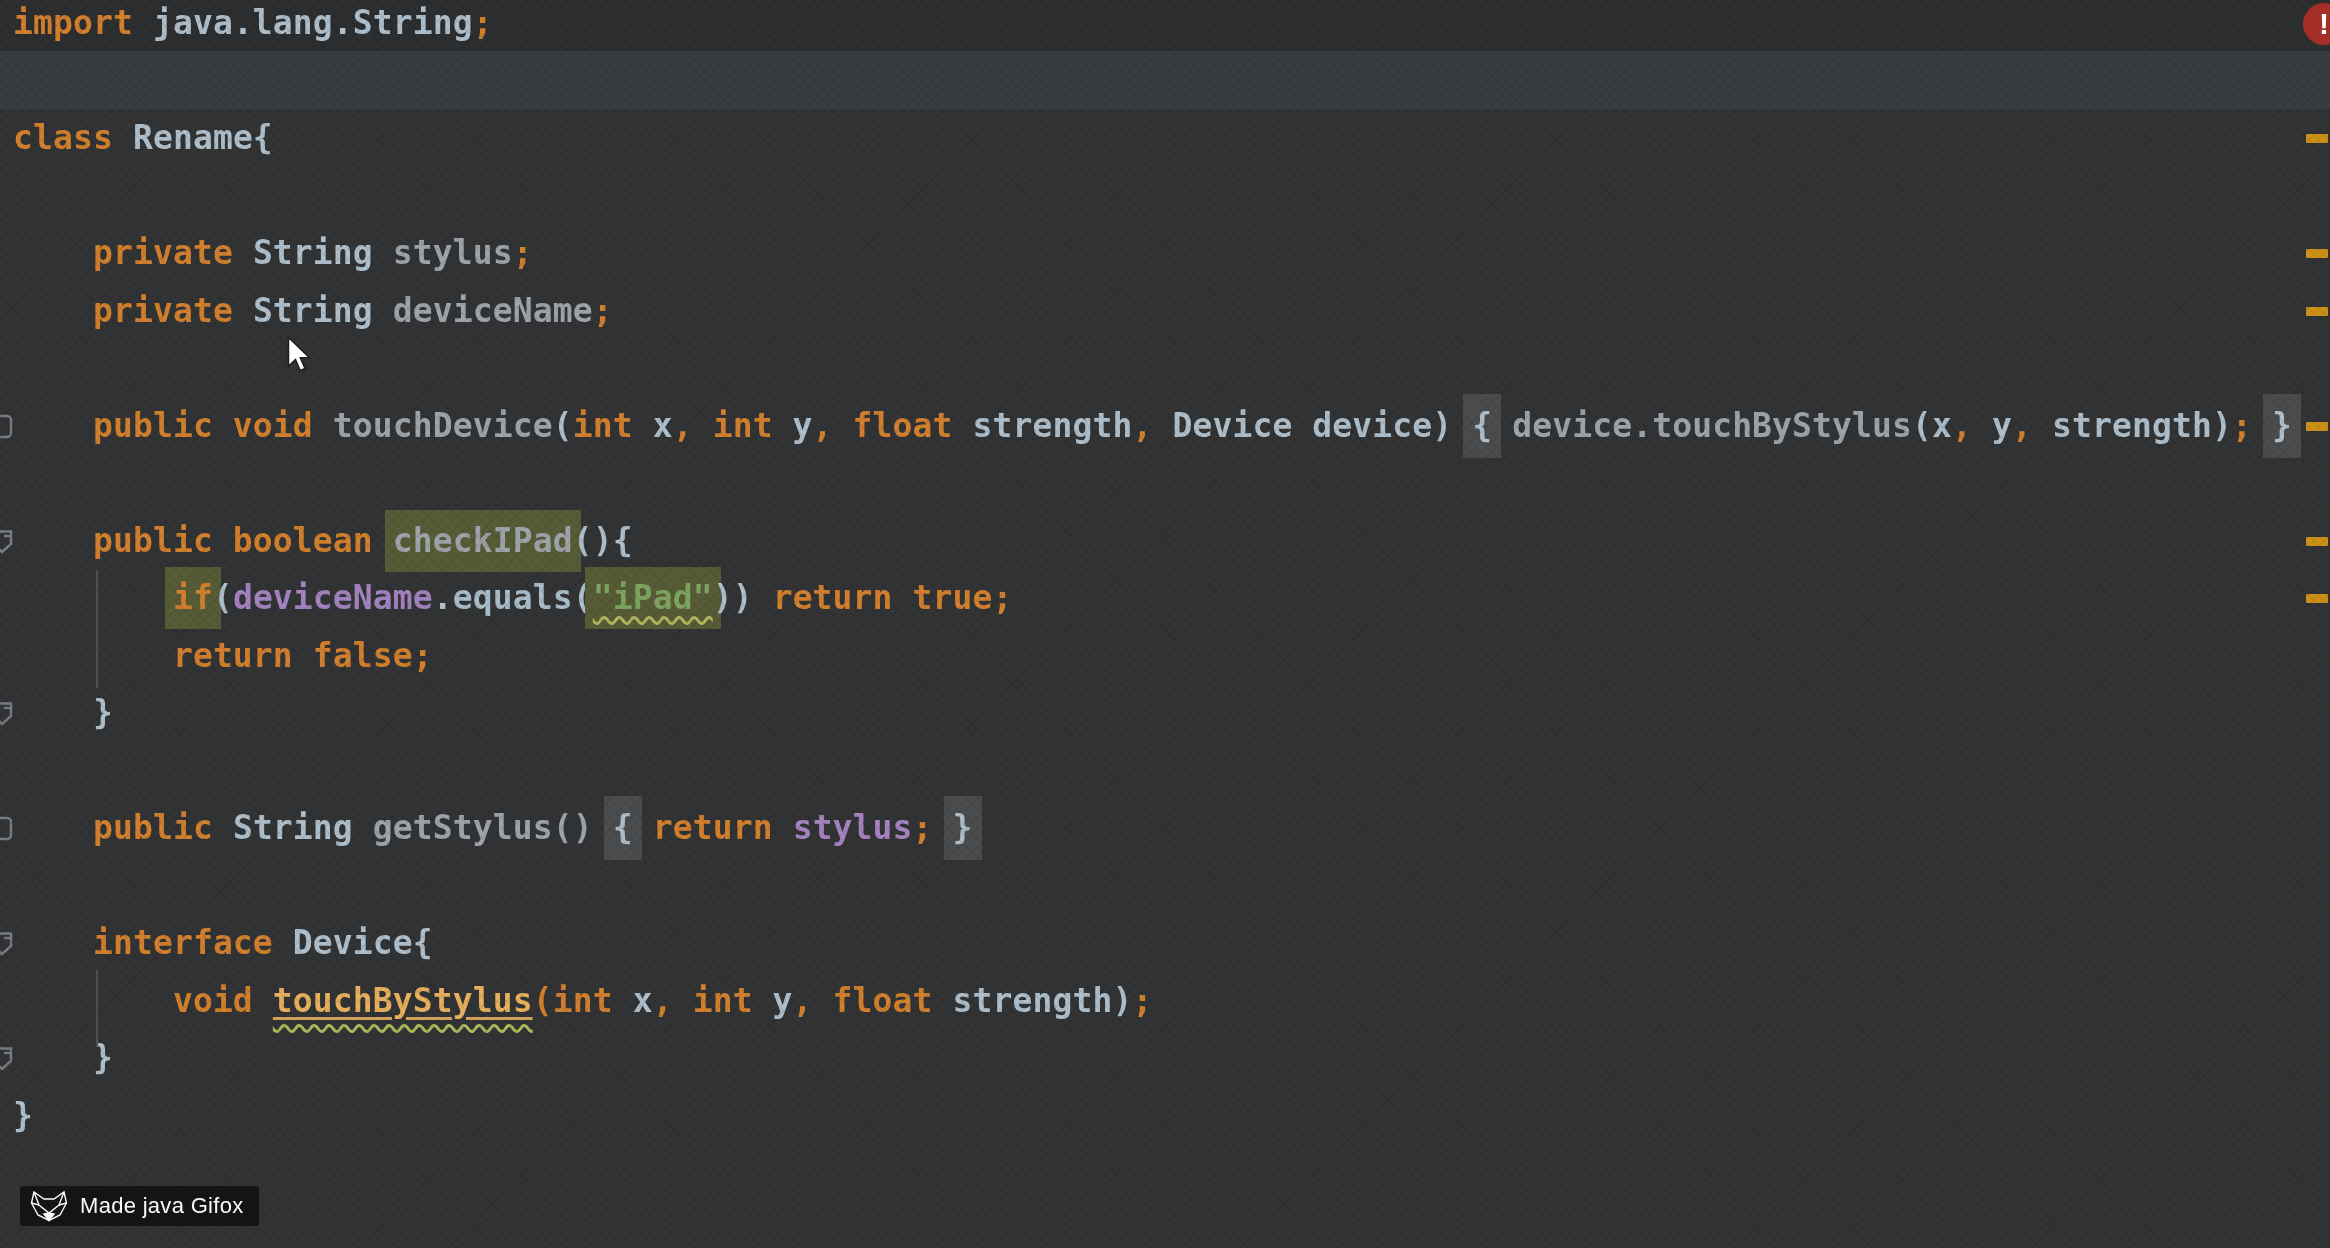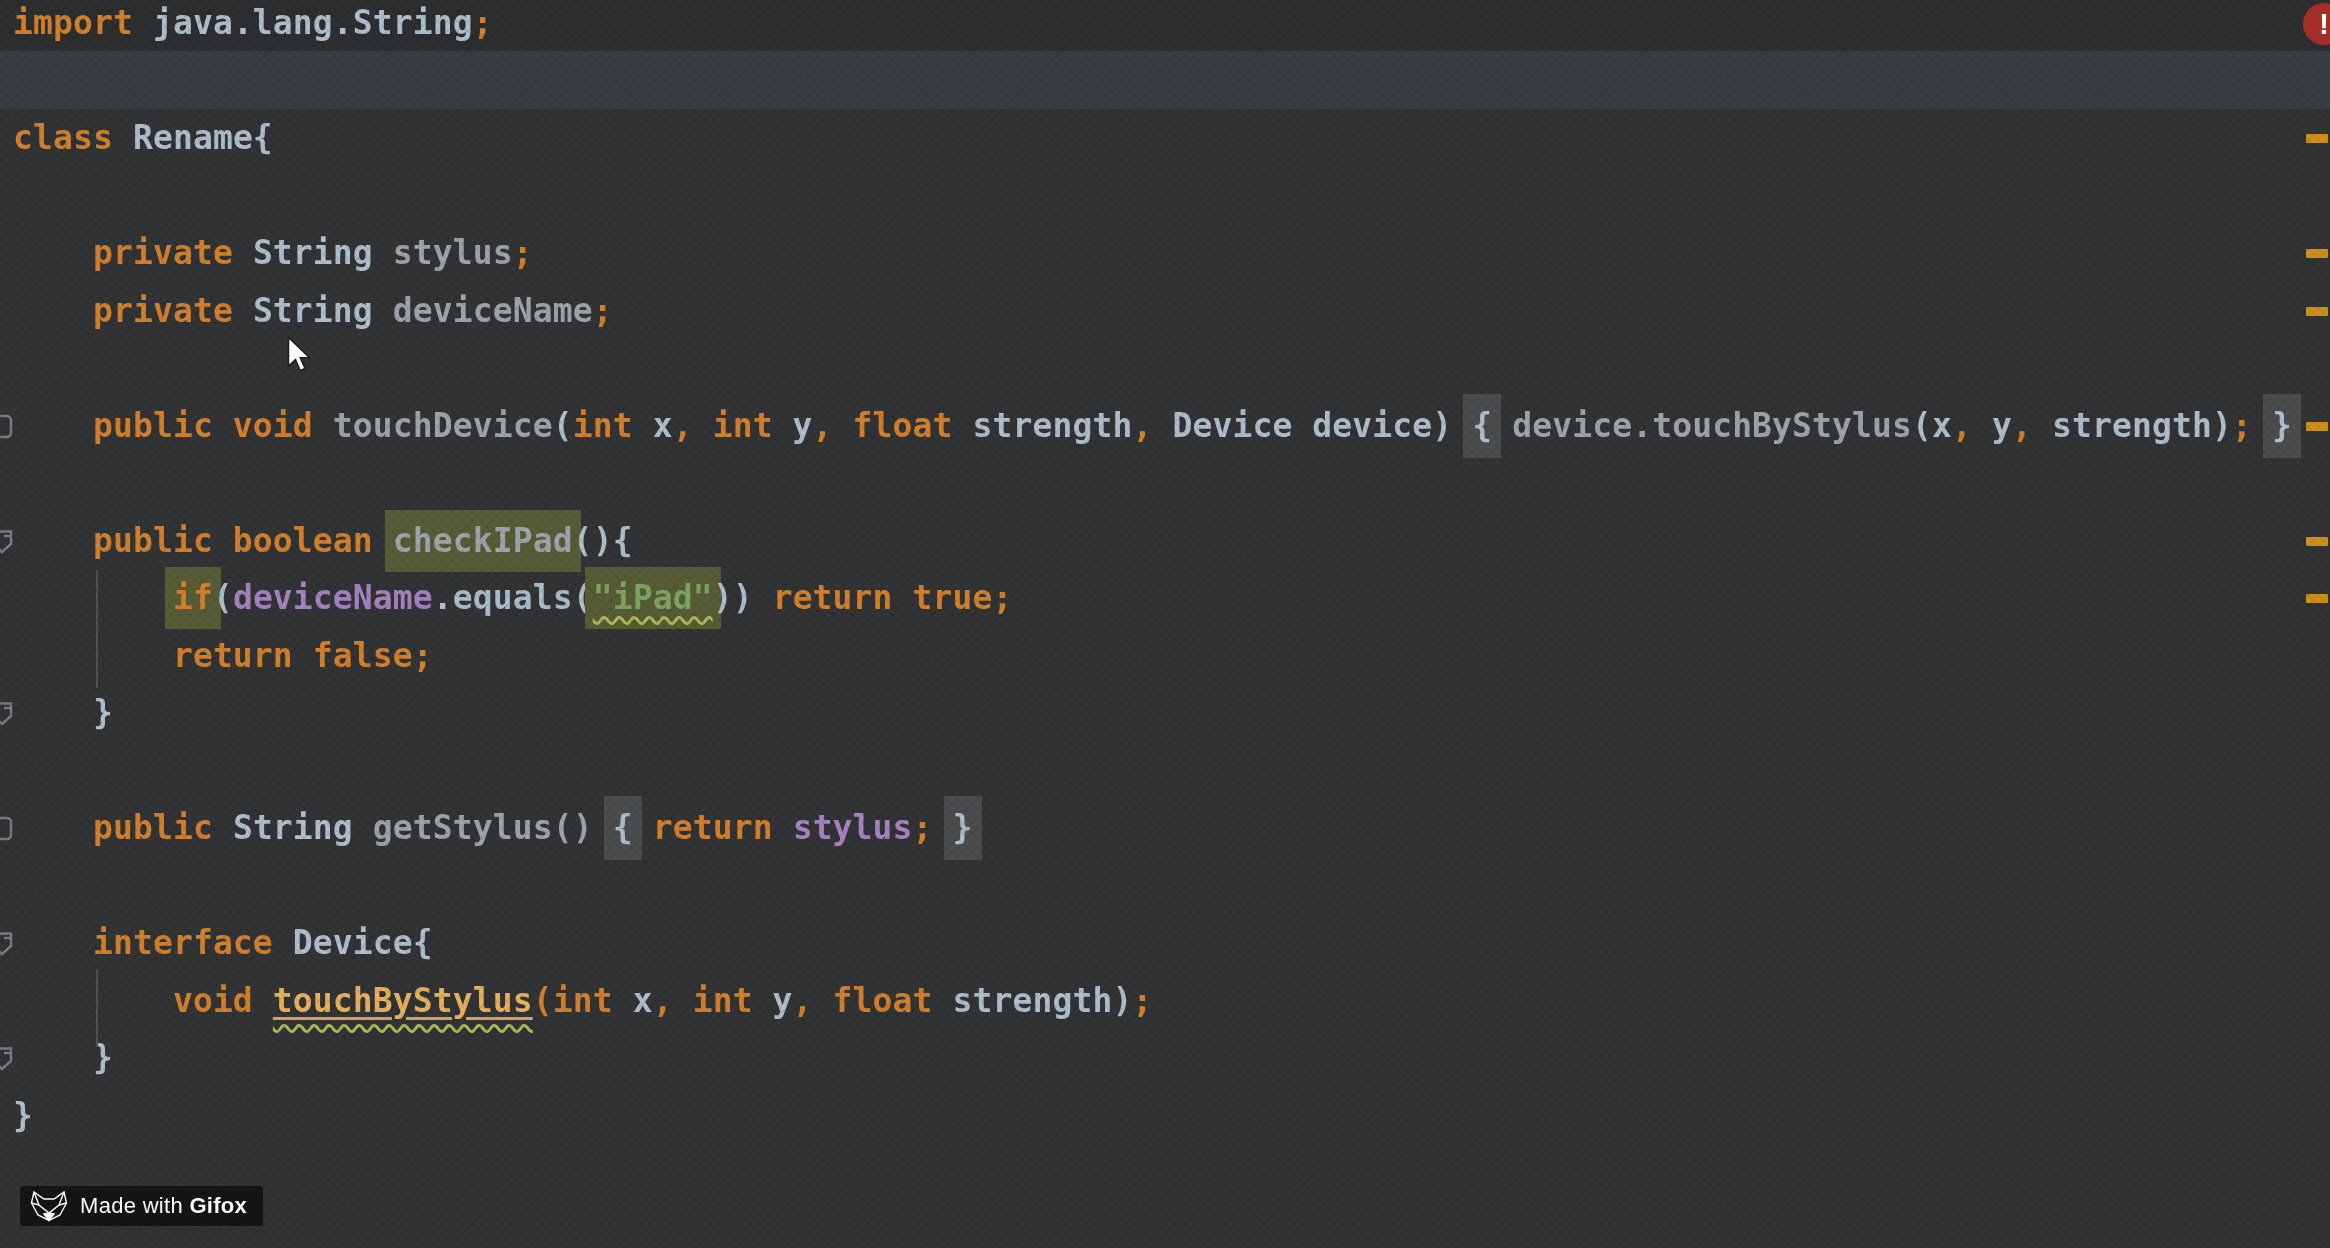--- a/index.html
+++ b/index.html
@@ -38,21 +38,21 @@
     position:absolute;width:42px;height:42px;border-radius:50%;
     display:flex;align-items:center;justify-content:center;
     font-family:"Liberation Sans",sans-serif;font-weight:bold;font-size:30px;
   }
   
   #watermark{
     position:absolute;height:40px;border-radius:3px;
     display:flex;align-items:center;gap:12px;padding:0 16px 0 10px;
     font-family:"Liberation Sans",sans-serif;font-size:22px;letter-spacing:.3px;
   }
-  #watermark .wm-bold{font-weight:bold;}
+  #watermark .wm-bold{font-weight:normal;}
   
   #mouse-cursor{position:absolute;}
 </style>
 </head>
 <body>
 
 <div id="screen" style="background: rgb(49, 51, 52);">
   <div id="top-strip" class="strip" style="background: rgb(44, 46, 47);"></div>
   <div id="caret-band" class="strip" style="top: 51px; height: 58px; background: rgb(58, 61, 63);"></div>
 
@@ -119,21 +119,21 @@
   <div id="watermark" style="left: 20px; top: 1186px; background: rgb(20, 20, 20); color: rgb(250, 250, 250);">
     <svg width="38" height="32" viewBox="0 0 38 32">
       <g fill="none" stroke="#FAFAFA" stroke-width="1.4" stroke-linejoin="miter">
         <path d="M4 2 L14 9 L24 9 L34 2 L36.5 13 L30 25 L19 30.5 L8 25 L1.5 13 Z"></path>
         <path d="M4 2 L9 15 L19 23 L29 15 L34 2"></path>
         <path d="M1.5 13 L9 15 M36.5 13 L29 15"></path>
         <path d="M14 24 L19 30.5 L24 24 L19 23 Z" fill="#FAFAFA"></path>
       </g>
     </svg>
     <span>
-      <span>Made with</span>
+      <span>Made java</span>
       <span class="wm-bold">Gifox</span>
     </span>
   </div>
 
   <svg id="mouse-cursor" width="26" height="38" viewBox="0 0 26 38" style="left: 287px; top: 336px;">
     <path d="M1.5 1.5 L1.5 30 L8.5 23.5 L13.2 34.5 L18 32.5 L13.3 21.8 L22.5 21.8 Z" fill="#FFFFFF" stroke="#1E1E1E" stroke-width="1.5"></path>
   </svg>
 </div>
 
 </body></html>

